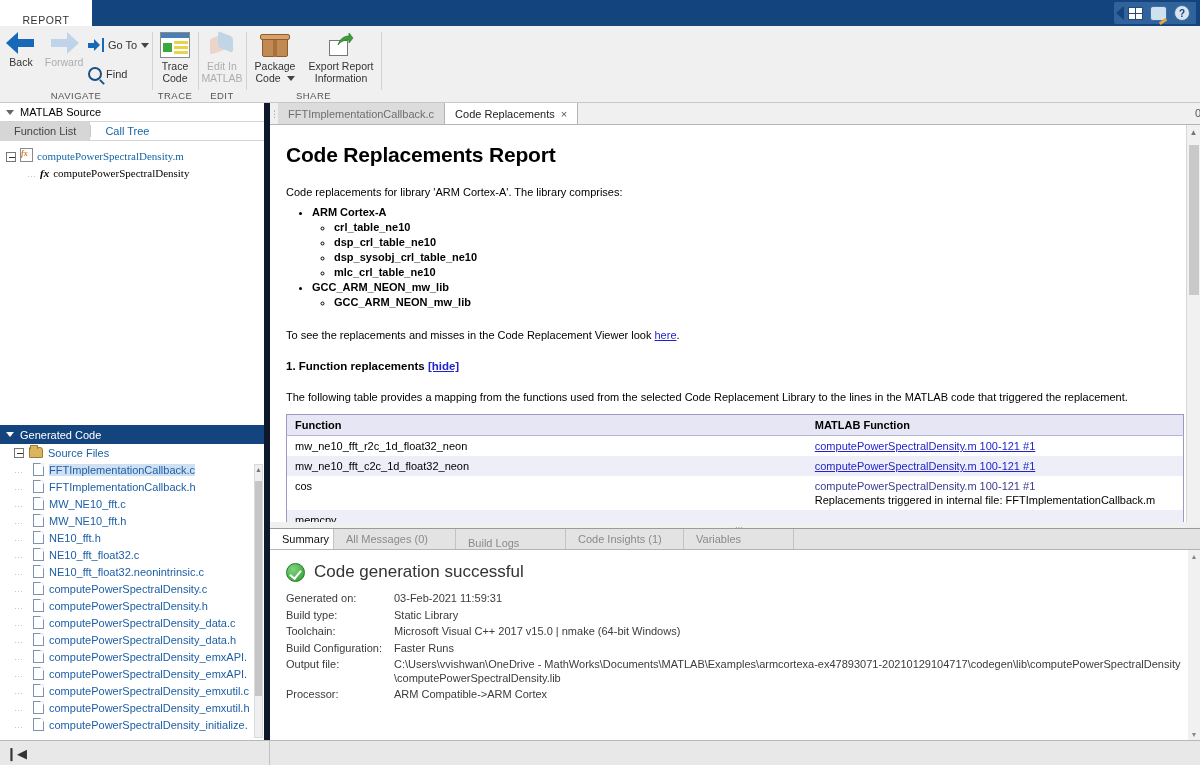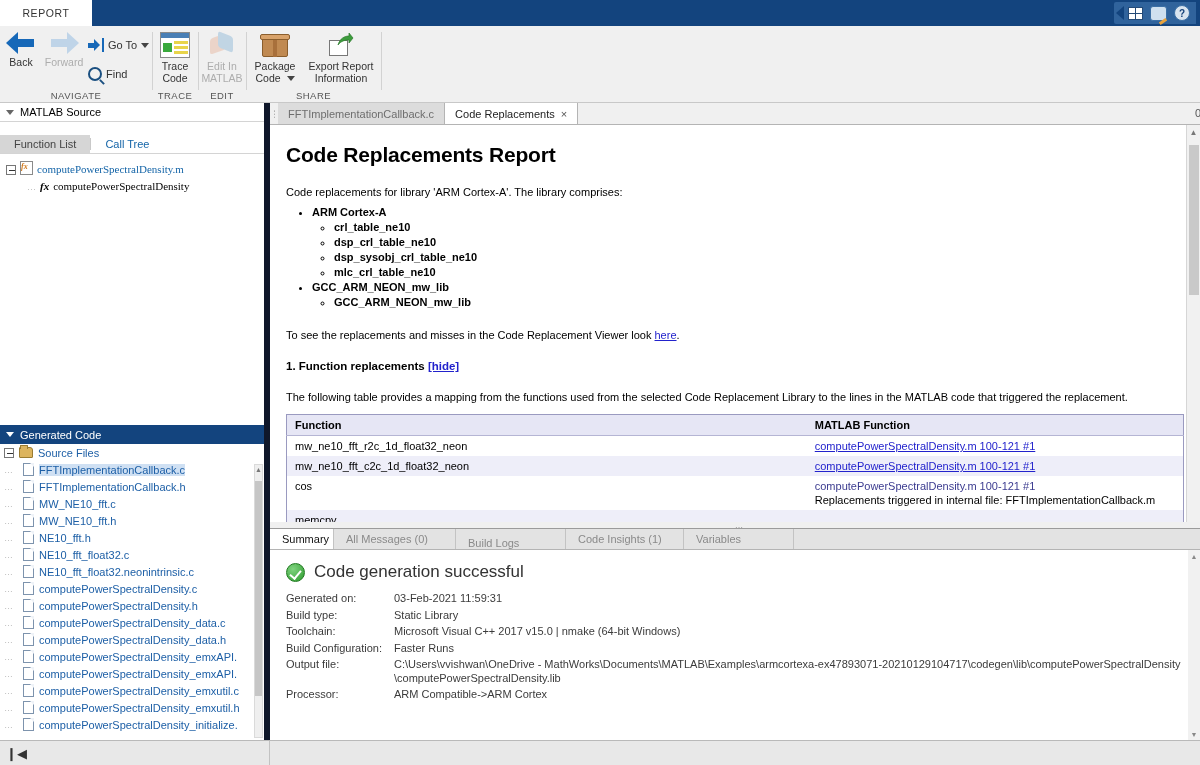--- a/index.html
+++ b/index.html
@@ -14,21 +14,21 @@
   }
 
   
   .titlebar {
     position: absolute; left: 0; top: 0; width: 1200px; height: 26px;
     background: #13447e;
   }
   .rpt-tab {
     position: absolute; left: 0; top: 0; width: 92px; height: 26px;
     background: #ffffff;
-    display: flex; align-items: center; justify-content: center;
+    display: flex; align-items: flex-end; justify-content: center;
     font-size: 10.5px; letter-spacing: .6px; color: #333;
   }
   .tb-right {
     position: absolute; right: 4px; top: 2px; height: 22px;
     display: flex; align-items: center; gap: 7px;
     padding: 0 6px 0 14px;
     background: #30639c;
     border-radius: 2px 0 0 2px;
   }
   .tb-right .chev {
@@ -137,21 +137,21 @@
     display: flex; align-items: center; gap: 6px; padding-left: 6px;
     font-size: 11px;
   }
   .panel-hd.light { background: #fff; color: #000; border-bottom: 1px solid #d4d4d4; }
   .tri-dn { width:0;height:0;border-left:4px solid transparent;border-right:4px solid transparent;border-top:5px solid #fff; }
   .tri-dn.dark { border-top-color:#666; }
 
   .ms-panel { position:absolute; left:0; top:0; right:0; height: 322px; }
   .subtabs {
     height: 19px; display: flex; align-items: stretch; font-size: 11px;
-    border-bottom: 1px solid #d4d4d4; background: #fff; margin-top: 13px;
+    border-bottom: 1px solid #d4d4d4; background: #fff;
   }
   .subtab { display:flex;align-items:center;padding: 0 14px; color:#1565a8; }
   .subtab.on { background:#d6d6d6; color:#444; }
   .subtab-div { width:1px; background:#c9c9c9; margin: 3px 0; }
 
   .tree { padding: 4px 0 0 4px; }
   .trow { display: flex; align-items: flex-end; height: 17px; gap: 4px; padding-left: 2px; font-family: Liberation Serif, serif; }
   .expander {
     width: 10px; height: 10px; border: 1px solid #767676; background: #fff;
     position: relative; flex: none;
@@ -163,21 +163,21 @@
   .ic-mfile::after { content:"fx"; position:absolute; left:0px; top:0px; font-style:italic; font-size:8px; color:#d07a1d; font-weight:bold; }
   .ic-fx { font-style: italic; font-weight: bold; font-size: 11px; color:#000; flex:none; }
   .tlink { color: #1565a8; }
   .indent-dots { width: 18px; flex:none; color:#aaa; font-size:9px; text-align:right; }
 
   .gc-panel { position:absolute; left:0; top: 322px; right:0; bottom: 0; }
   .filelist {
     position: absolute; left:0; top: 19px; right: 0; bottom: 0; overflow: hidden;
     background: #fff;
   }
-  .frow { display:flex; align-items:center; height: 17px; gap: 5px; padding-left: 4px; white-space: nowrap; }
+  .frow { display:flex; align-items:center; height: 17px; gap: 5px; padding-left: 14px; white-space: nowrap; }
   .ic-folder { width:14px;height:11px;background:#dcb45e;border:1px solid #9a7c32;border-radius:1px 3px 1px 1px;flex:none;position:relative; }
   .ic-folder::before{content:"";position:absolute;left:0;top:-3px;width:6px;height:3px;background:#dcb45e;border:1px solid #9a7c32;border-bottom:none;border-radius:1px 1px 0 0;}
   .ic-doc {
     width: 11px; height: 13px; background:#fff; border:1px solid #7d93ad; flex:none; position:relative;
   }
   .ic-doc::after{content:"";position:absolute;right:-1px;top:-1px;border-top:4px solid #eef2f7;border-left:4px solid transparent;}
   .fname { color:#1d5fa6; }
   .frow.sel .fname { background:#cfe0f3; }
   .dots { color:#bbb; font-size:9px; letter-spacing:1px; width:14px; flex:none; }
   .vscroll-mini {

